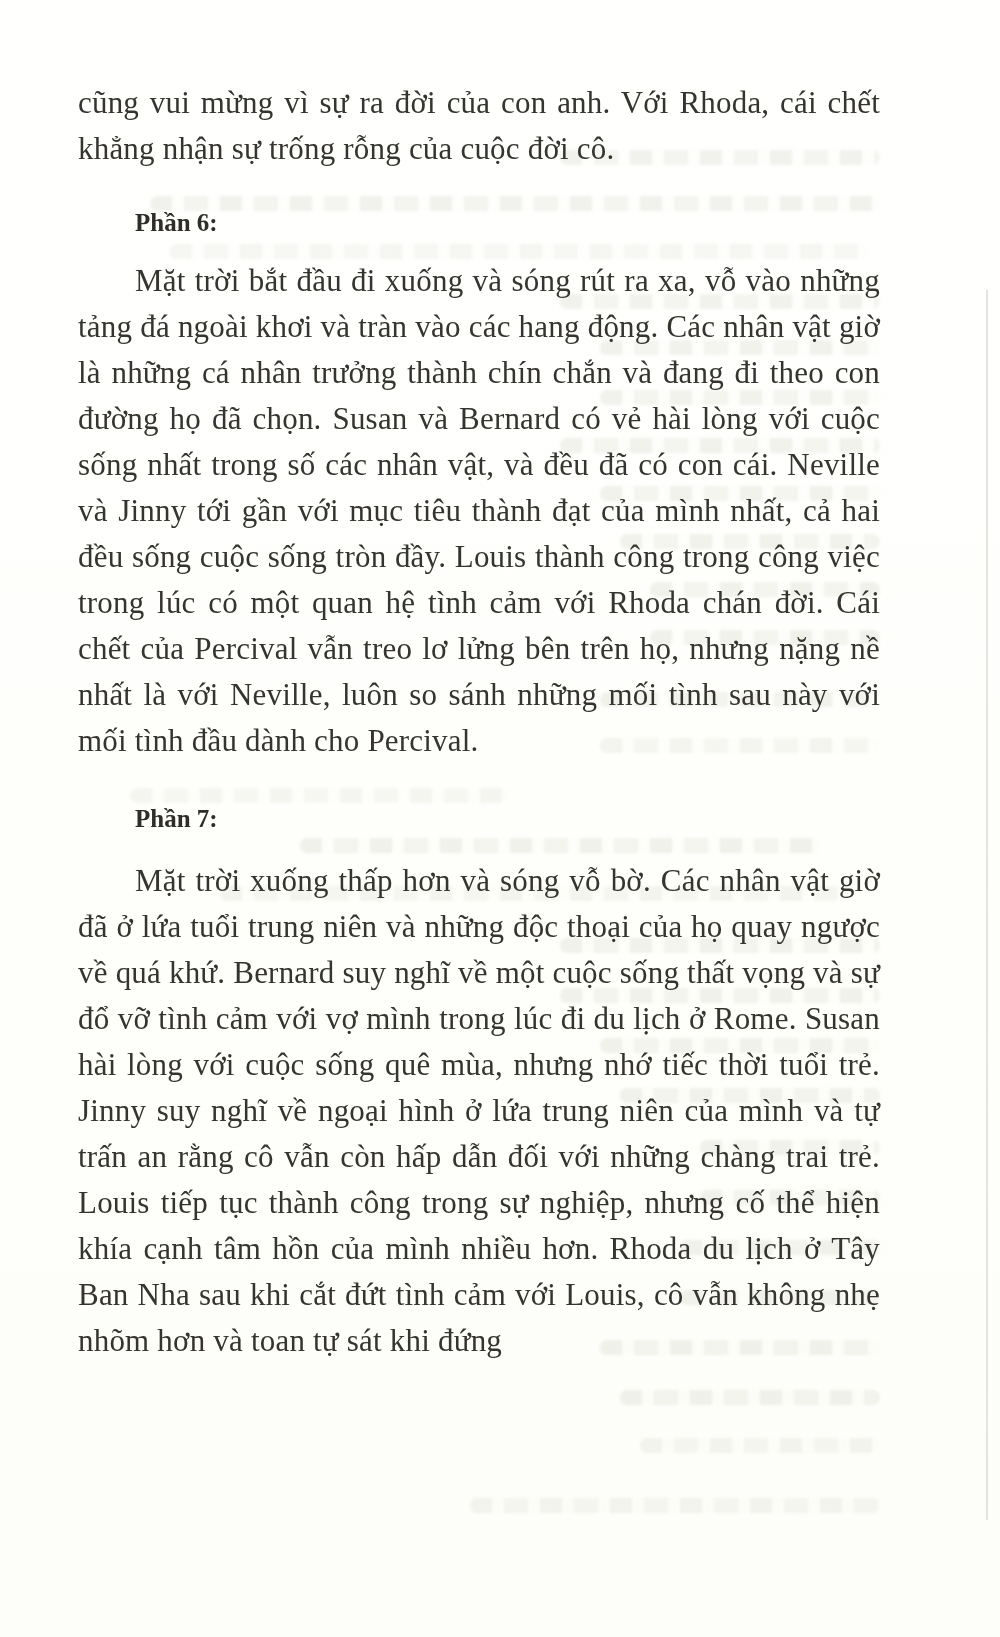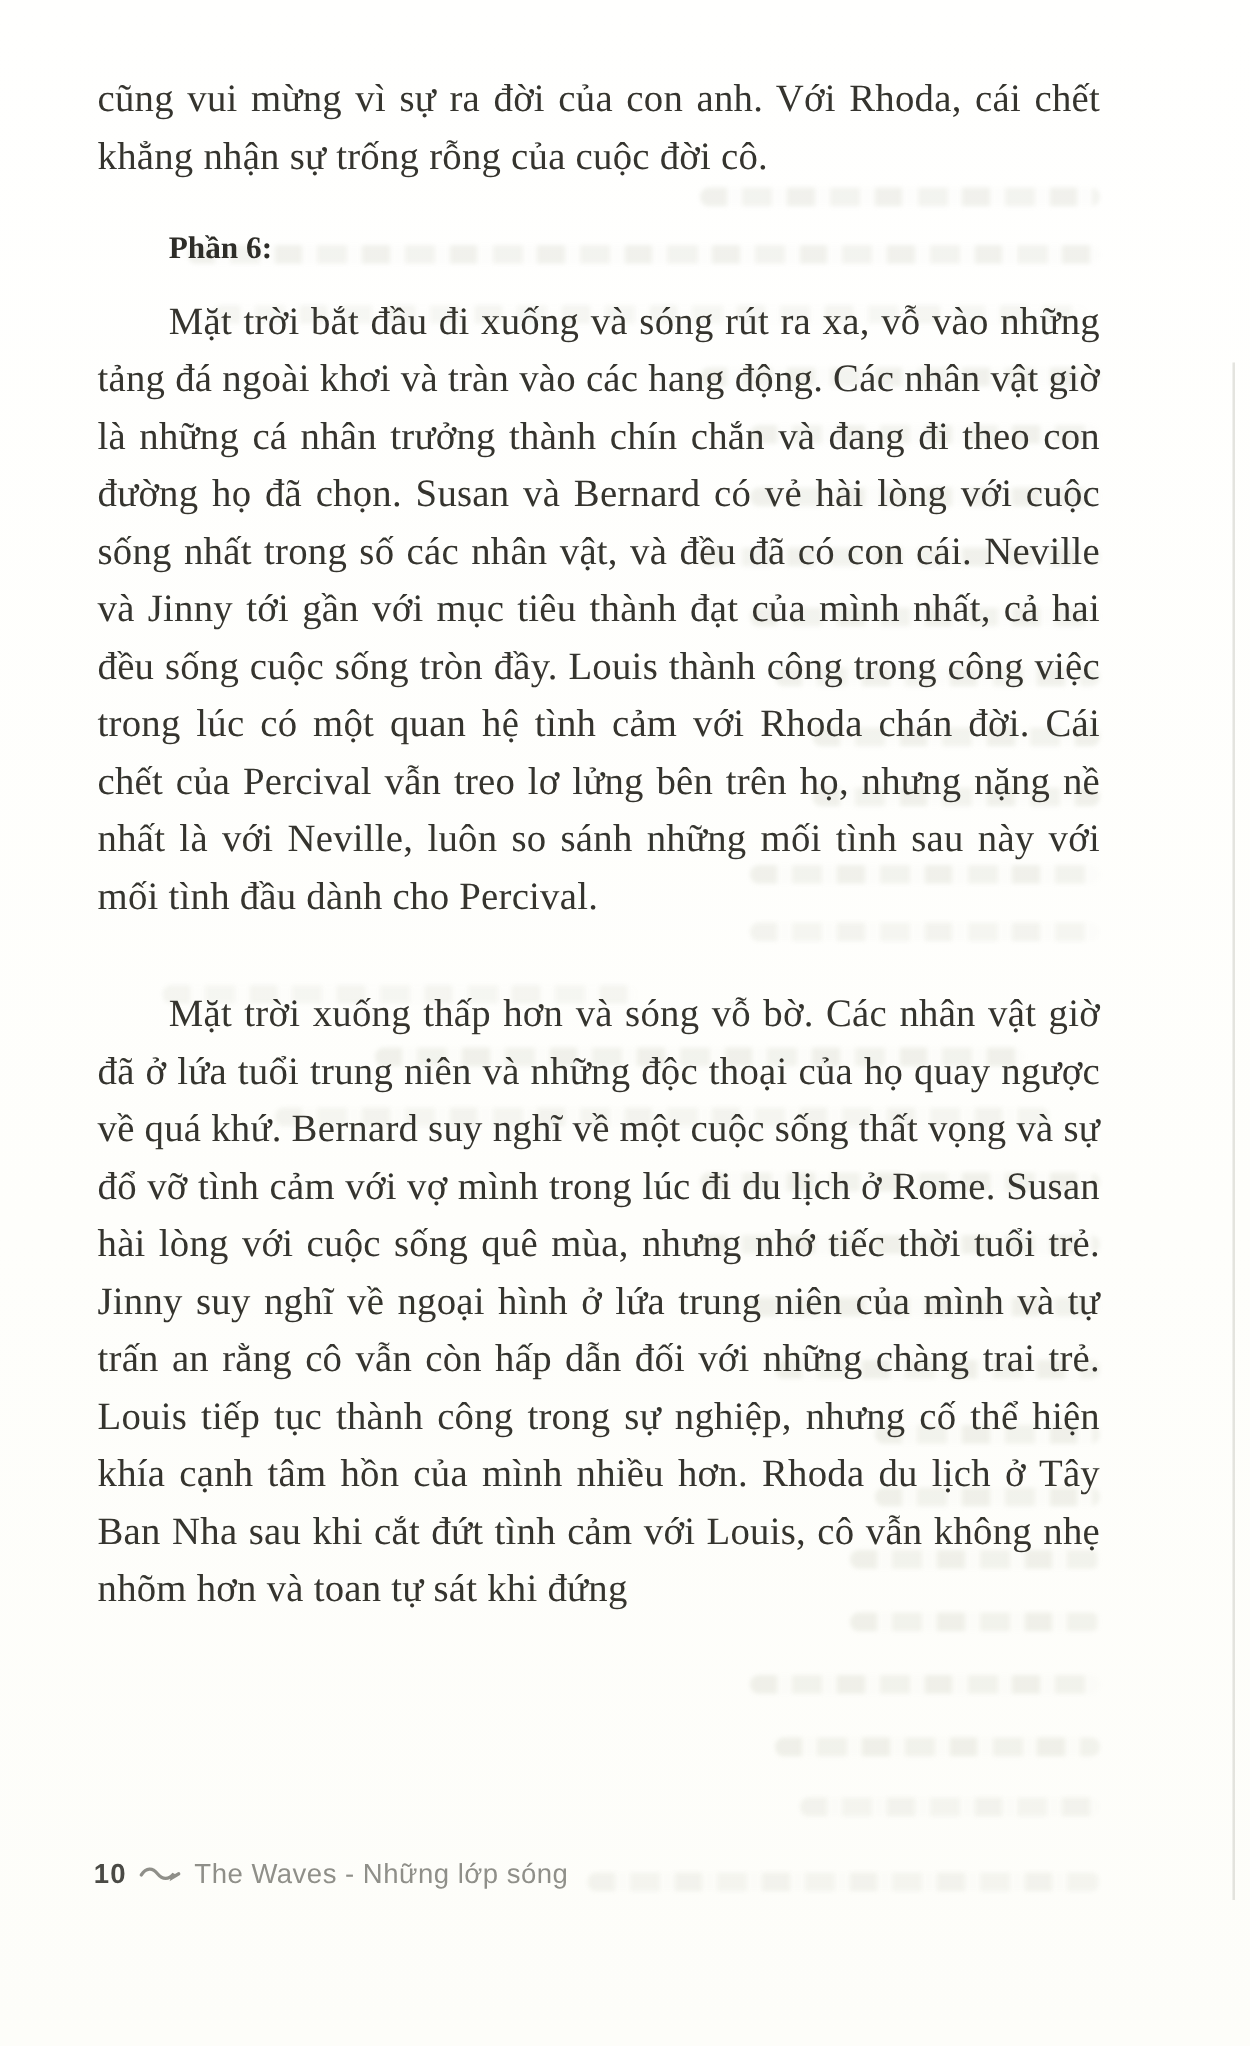--- a/index.html
+++ b/index.html
@@ -27,21 +27,21 @@
       rgba(168,172,148,0.16) 0px, rgba(168,172,148,0.16) 22px,
       rgba(168,172,148,0.02) 22px, rgba(168,172,148,0.02) 34px,
       rgba(168,172,148,0.13) 34px, rgba(168,172,148,0.13) 58px,
       rgba(168,172,148,0.02) 58px, rgba(168,172,148,0.02) 70px);
     filter:blur(1.6px);
   }
   .edge-line{
     position:absolute;left:986px;top:290px;width:2px;height:1230px;
     background:rgba(205,205,198,0.55);filter:blur(0.6px);
   }
-  .content{position:relative;z-index:1;}
+  .content{position:relative;z-index:1;margin-top:24px;}
   p.body-text{
     font-size:31px;line-height:46px;margin:0;
     text-align:justify;text-justify:inter-word;
     letter-spacing:0.2px;
     color:#35342e;
   }
   p.indented{text-indent:57px;}
   .section-heading{
     font-size:25px;line-height:46px;font-weight:700;margin:0;
     text-indent:57px;color:#2e2d28;
@@ -100,28 +100,20 @@
   <div class="content">
     <p class="body-text">cũng vui mừng vì sự ra đời của con anh. Với Rhoda, cái chết khẳng nhận sự trống rỗng của cuộc đời cô.</p>
 
     <div class="sp-before-h6"></div>
     <h3 class="section-heading">Phần 6:</h3>
     <div class="sp-after-h6"></div>
 
     <p class="body-text indented">Mặt trời bắt đầu đi xuống và sóng rút ra xa, vỗ vào những tảng đá ngoài khơi và tràn vào các hang động. Các nhân vật giờ là những cá nhân trưởng thành chín chắn và đang đi theo con đường họ đã chọn. Susan và Bernard có vẻ hài lòng với cuộc sống nhất trong số các nhân vật, và đều đã có con cái. Neville và Jinny tới gần với mục tiêu thành đạt của mình nhất, cả hai đều sống cuộc sống tròn đầy. Louis thành công trong công việc trong lúc có một quan hệ tình cảm với Rhoda chán đời. Cái chết của Percival vẫn treo lơ lửng bên trên họ, nhưng nặng nề nhất là với Neville, luôn so sánh những mối tình sau này với mối tình đầu dành cho Percival.</p>
 
     <div class="sp-before-h7"></div>
+    <h3 class="section-heading">Phần 7:</h3>
     <div class="sp-after-h7"></div>
 
     <p class="body-text indented">Mặt trời xuống thấp hơn và sóng vỗ bờ. Các nhân vật giờ đã ở lứa tuổi trung niên và những độc thoại của họ quay ngược về quá khứ. Bernard suy nghĩ về một cuộc sống thất vọng và sự đổ vỡ tình cảm với vợ mình trong lúc đi du lịch ở Rome. Susan hài lòng với cuộc sống quê mùa, nhưng nhớ tiếc thời tuổi trẻ. Jinny suy nghĩ về ngoại hình ở lứa trung niên của mình và tự trấn an rằng cô vẫn còn hấp dẫn đối với những chàng trai trẻ. Louis tiếp tục thành công trong sự nghiệp, nhưng cố thể hiện khía cạnh tâm hồn của mình nhiều hơn. Rhoda du lịch ở Tây Ban Nha sau khi cắt đứt tình cảm với Louis, cô vẫn không nhẹ nhõm hơn và toan tự sát khi đứng</p>
   </div>
 
-  <div class="footer">
-    <span class="page-number">10</span>
-    <span class="wave-icon">
-      <svg width="34" height="14" viewBox="0 0 34 14">
-        <path d="M2 8 C6 2, 11 2, 15 7 C19 12, 24 12, 28 7 L27 10 L32 7" fill="none" stroke="#8f8f89" stroke-width="2.6" stroke-linecap="round"></path>
-      </svg>
-    </span>
-    <span class="book-title">The Waves - Những lớp sóng</span>
-  </div>
 
 </div>
 
 </body></html>

